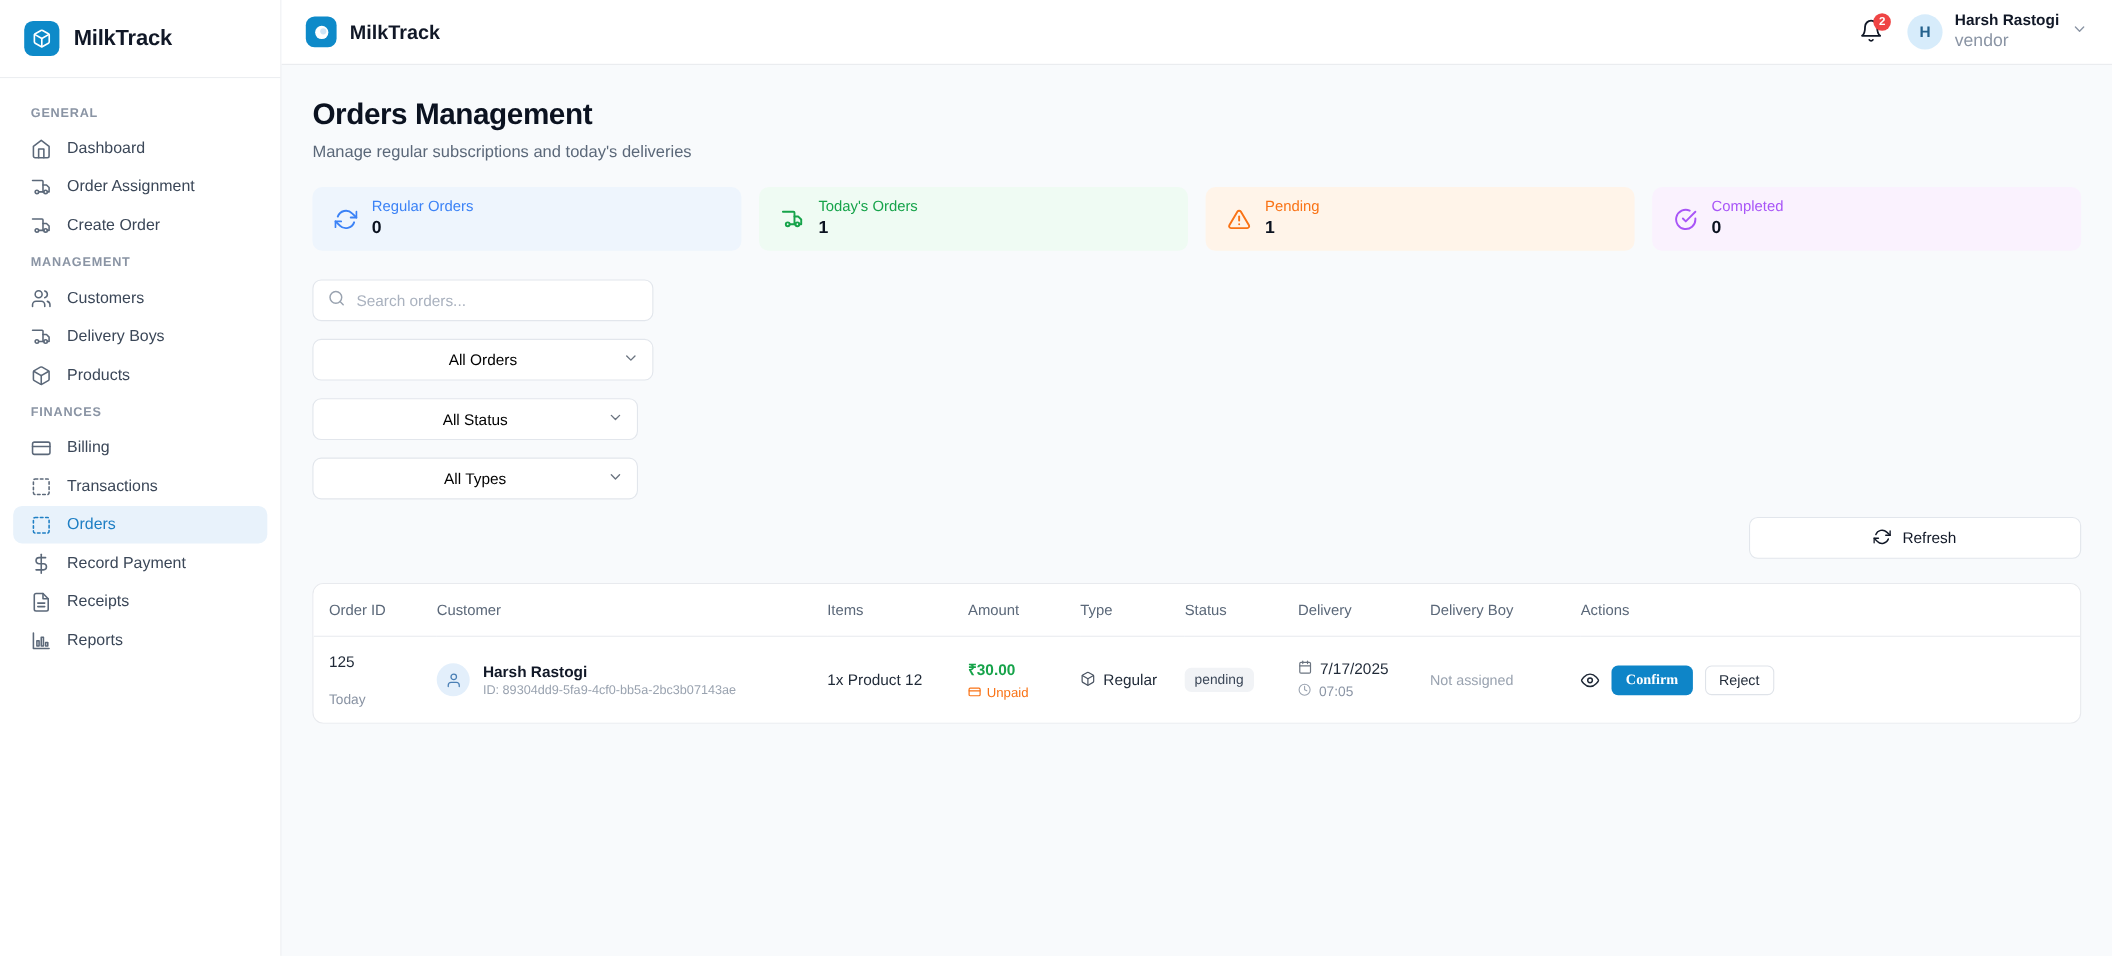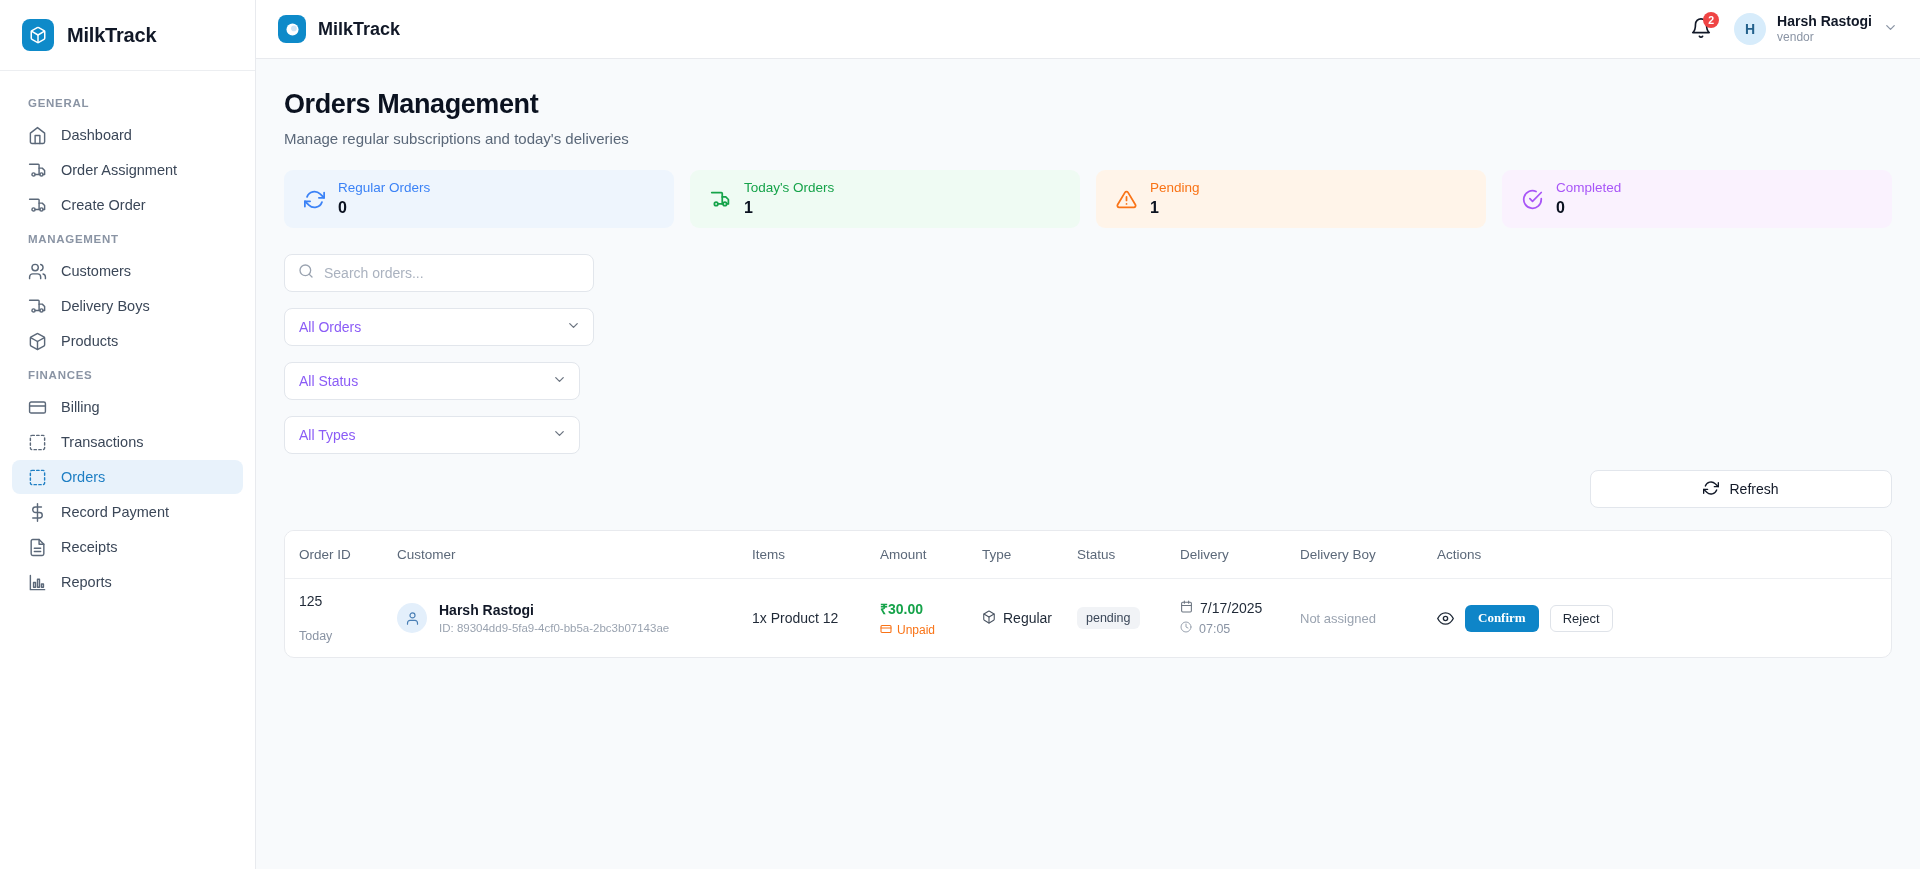--- a/index.html
+++ b/index.html
@@ -78,21 +78,21 @@
   }
   .user-chip { display: flex; align-items: center; gap: 11px; cursor: pointer; }
   .avatar {
     width: 32px; height: 32px; border-radius: 50%;
     background: #d7ecfb; color: #24618c;
     display: flex; align-items: center; justify-content: center;
     font-size: 14px; font-weight: 600;
   }
   .user-meta { line-height: 1.25; }
   .user-name { font-size: 14px; font-weight: bold; color: #111827; }
-  .user-role { font-size: 12px; color: #8a94a4; }
+  .user-role { font-size: 16px; color: #8a94a4; }
 
   .content { padding: 30px 28px 0 28px; overflow: hidden; }
   .page-title { font-size: 27px; font-weight: bold; color: #0b1220; letter-spacing: -0.4px; }
   .page-sub { font-size: 15px; color: #5b6879; margin-top: 10px; }
 
   
   .stats { display: flex; gap: 16px; margin-top: 23px; }
   .stat {
     flex: 1; height: 58px; border-radius: 9px;
     display: flex; align-items: center; gap: 13px;
@@ -119,21 +119,21 @@
   }
   .search-box input {
     border: none; outline: none; font-size: 14px; color: #111827;
     width: 100%; font-family: "Liberation Sans", sans-serif; background: transparent;
   }
   .search-box input::placeholder { color: #aab2bf; }
   .sel {
     position: relative; height: 38px; background: #fff;
     border: 1px solid #e2e6ec; border-radius: 8px;
     display: flex; align-items: center; padding: 0 14px;
-    font-size: 14px; color: #8b5cf6; cursor: pointer;
+    font-size: 14px; color: #000000; cursor: pointer; justify-content: center;
   }
   .sel.s1 { width: 310px; }
   .sel.s2 { width: 296px; }
   .sel.s3 { width: 296px; }
   .sel .chev { position: absolute; right: 12px; top: 50%; transform: translateY(-50%); color: #6b7480; }
   .refresh-btn {
     margin-left: auto; width: 302px; height: 38px;
     background: #fff; border: 1px solid #e2e6ec; border-radius: 8px;
     display: flex; align-items: center; justify-content: center; gap: 10px;
     font-size: 14px; color: #111827; cursor: pointer; font-weight: 500;

